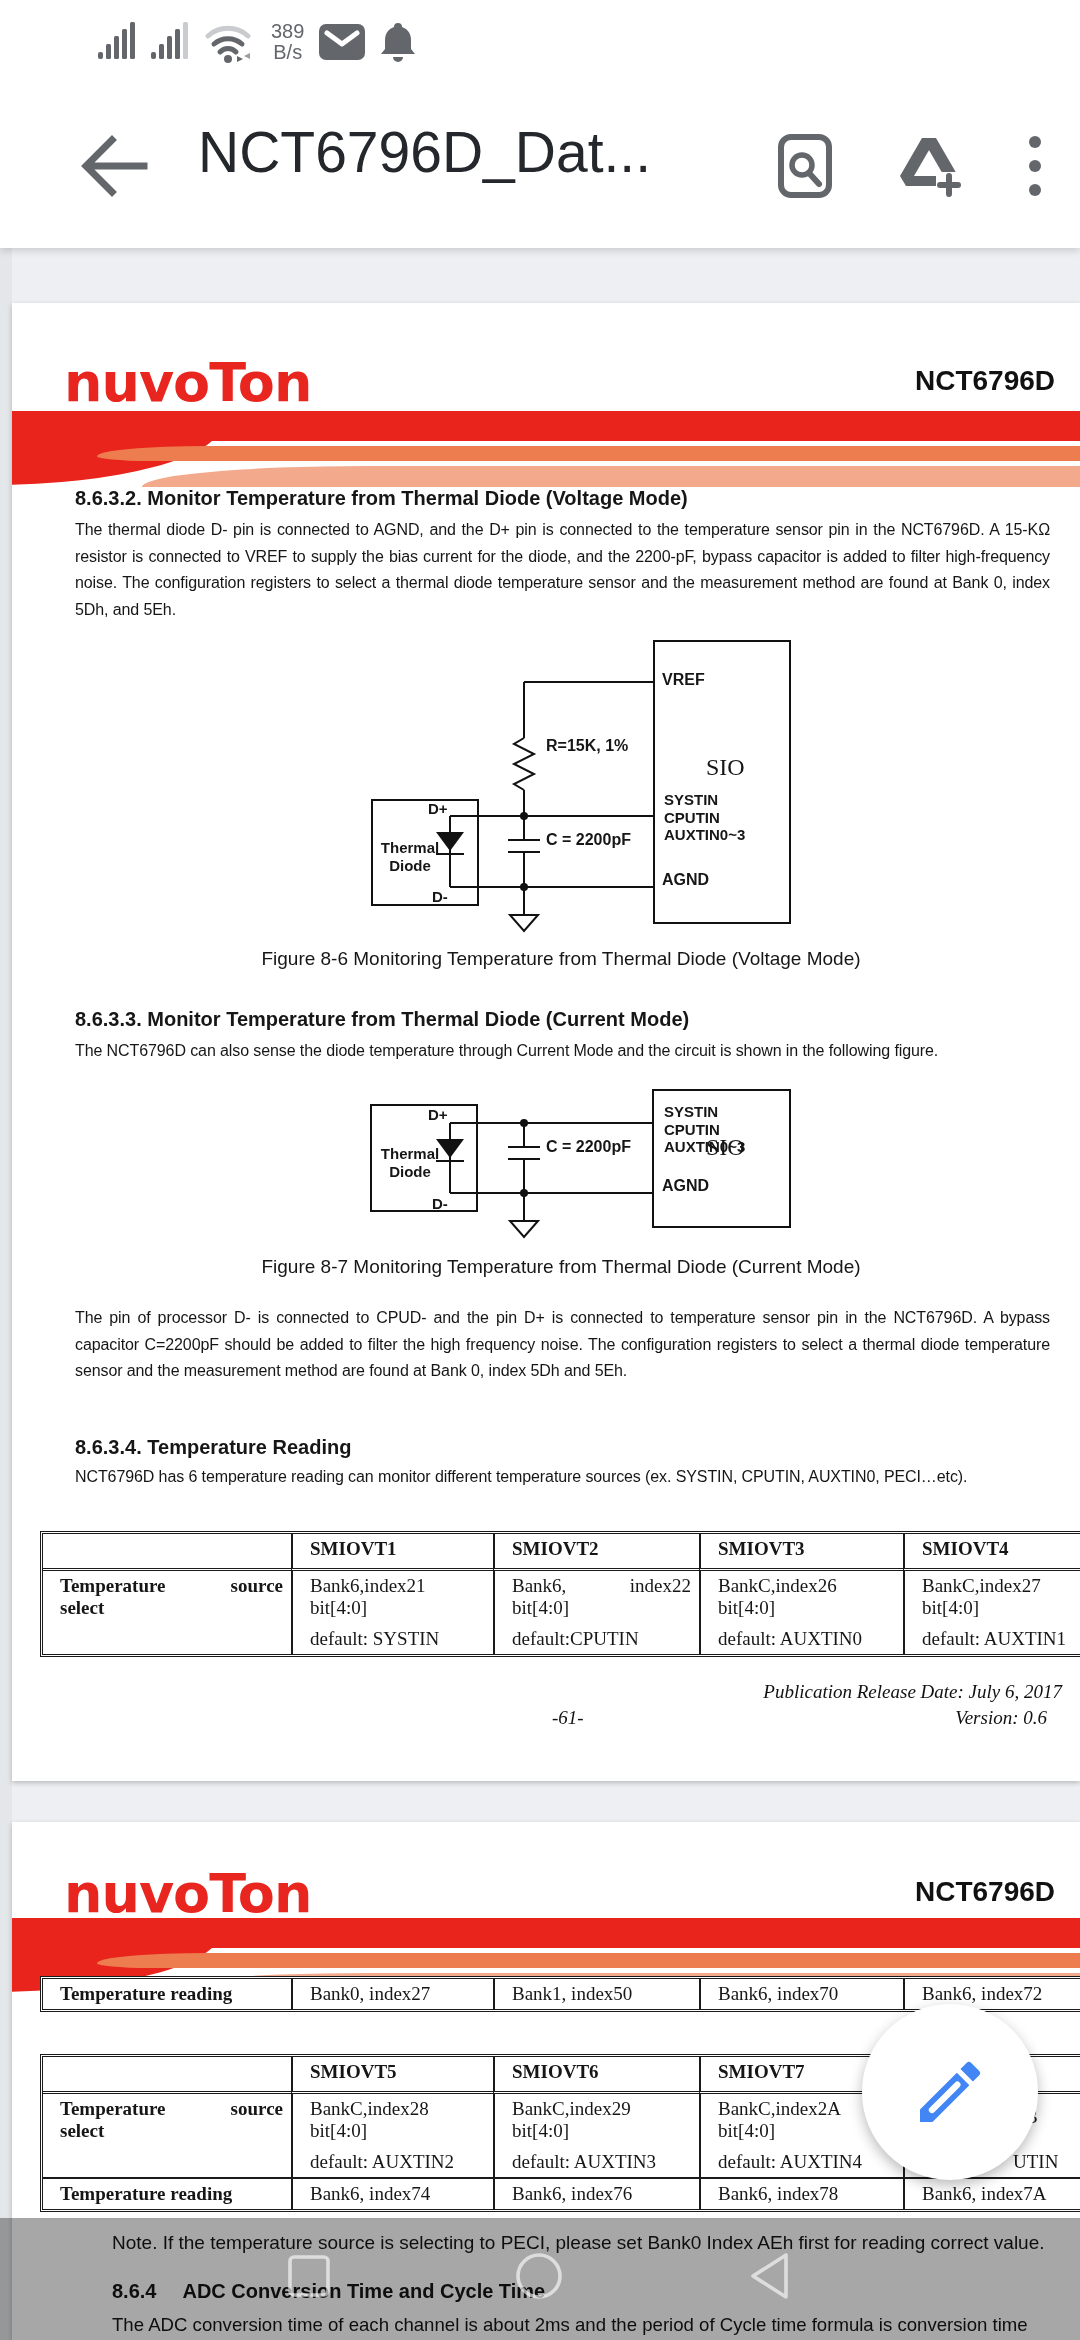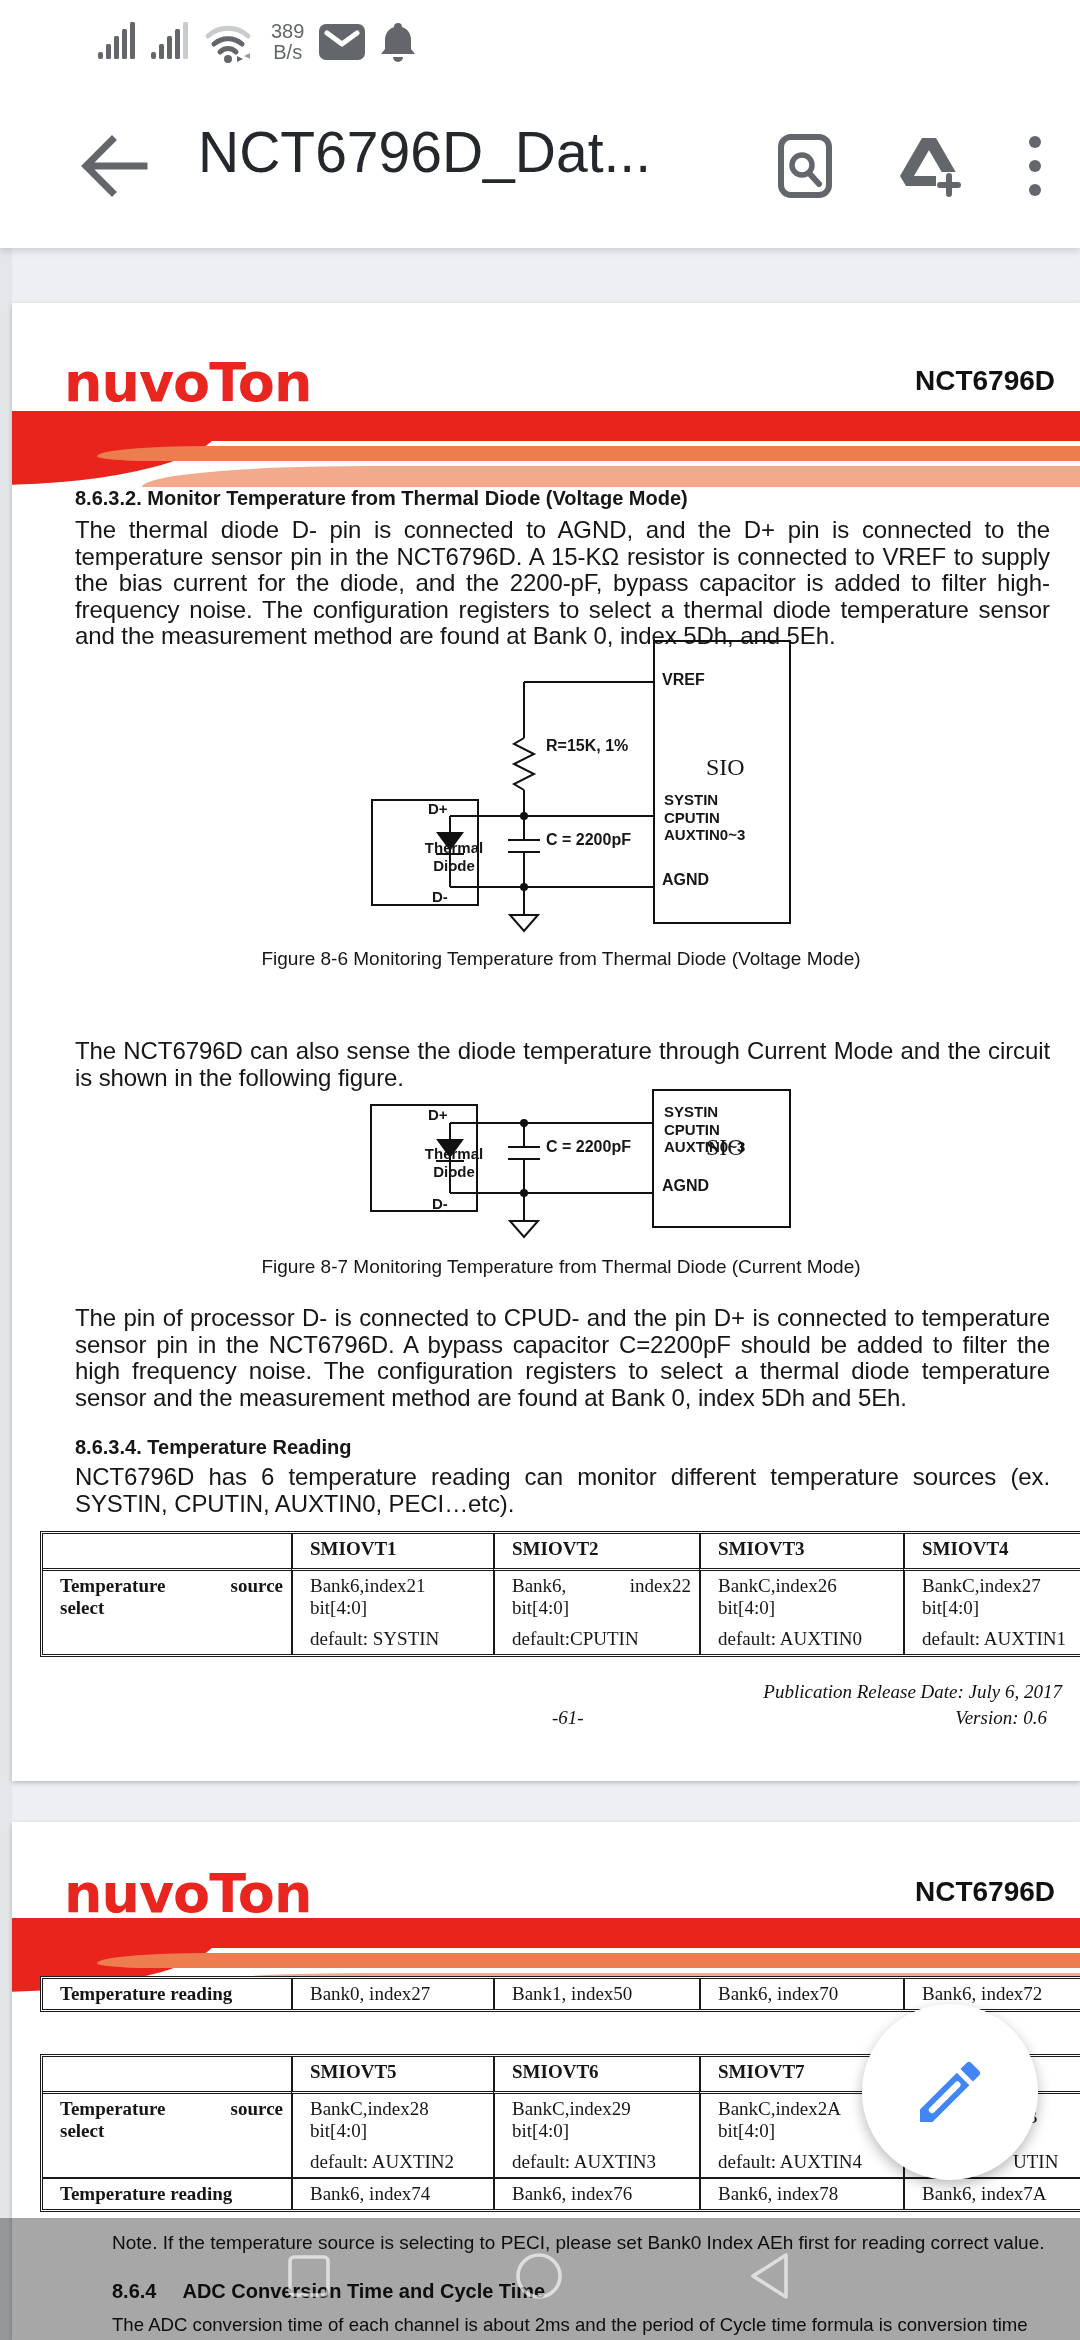--- a/index.html
+++ b/index.html
@@ -35,30 +35,30 @@
   .product{position:absolute;right:25px;font-size:28px;font-weight:700;color:#111;}
   .banner{position:absolute;left:0;width:100%;height:80px;overflow:hidden;}
   .banner .bar{position:absolute;top:0;left:0;right:0;height:30px;background:#e8241c;}
   .banner .wedge{position:absolute;top:0;left:-70px;width:280px;height:74px;background:#e8241c;
                  border-bottom-right-radius:230px 62px;}
   .banner .s1{position:absolute;top:35px;left:85px;right:0;height:15px;background:#ed7c4e;
               border-top-left-radius:280px 26px;border-bottom-left-radius:130px 12px;}
   .banner .s2{position:absolute;top:55px;left:130px;right:0;height:21px;background:#f3a98b;
               border-top-left-radius:320px 30px;}
   .h-sec{position:absolute;left:63px;font-size:20px;font-weight:700;white-space:nowrap;}
-  .body-txt{position:absolute;left:63px;width:975px;font-size:24px;line-height:26.6px;
+  .body-txt{position:absolute;left:63px;width:975px;font-size:16px;line-height:26.6px;
             text-align:justify;letter-spacing:-0.1px;}
   .caption{position:absolute;left:63px;width:972px;text-align:center;font-size:19px;}
   
   .fig{position:absolute;left:350px;width:460px;}
   .fig svg{position:absolute;left:0;top:0;}
   .fl{position:absolute;font-size:16px;font-weight:700;line-height:17.5px;white-space:nowrap;}
   .fl.pre{white-space:pre-line;}
   .fl.sio{font-family:"Liberation Serif",serif;font-weight:400;font-size:24px;}
-  .fl.center{text-align:center;white-space:pre-line;padding-left:44px;}
+  .fl.center{text-align:center;white-space:pre-line;}
   
   .tbl{position:absolute;left:28px;width:1060px;display:grid;
        grid-template-columns:248px 202px 206px 204px 1fr;
        border:3px double #1a1a1a;font-size:19px;background:#fff;}
   .tbl .c{border-left:2px solid #1a1a1a;padding:4px 8px 4px 17px;position:relative;font-family:Liberation Serif, serif;}
   .tbl .c.first{border-left:none;}
   .tbl .hd{font-weight:700;border-bottom:3px double #1a1a1a;min-height:26px;}
   .tbl .lbl{font-weight:700;}
   .tbl .rt{border-top:2px solid #1a1a1a;}
   .jrow{display:flex;justify-content:space-between;}
@@ -195,20 +195,21 @@
 AUXTIN0~3</div>
         <div class="fl" style="left:184px;top:198px;">C = 2200pF</div>
         <div class="fl" style="left:300px;top:238px;">AGND</div>
         <div class="fl" style="left:66px;top:167px;font-size:15px;">D+</div>
         <div class="fl" style="left:70px;top:255px;font-size:15px;">D-</div>
         <div class="fl center" style="left:12px;top:206px;width:72px;font-size:15px;">Thermal
 Diode</div>
       </div>
       <div class="caption" style="top:645px;">Figure 8-6 Monitoring Temperature from Thermal Diode (Voltage Mode)</div>
 
+      <div class="h-sec" style="top:705px;">8.6.3.3. Monitor Temperature from Thermal Diode (Current Mode)</div>
       <div class="body-txt" style="top:735px;">The NCT6796D can also sense the diode temperature through Current Mode and the circuit is shown in the following figure.</div>
 
       <div class="fig" style="top:780px;height:170px;">
         <svg width="460" height="170" viewBox="0 0 460 170">
           <g fill="none" stroke="#111" stroke-width="2">
             <rect x="291" y="7" width="137" height="137"></rect>
             <rect x="9" y="22" width="106" height="106"></rect>
             <line x1="88" y1="40" x2="291" y2="40"></line>
             <line x1="88" y1="110" x2="291" y2="110"></line>
             <line x1="88" y1="40" x2="88" y2="110"></line>

